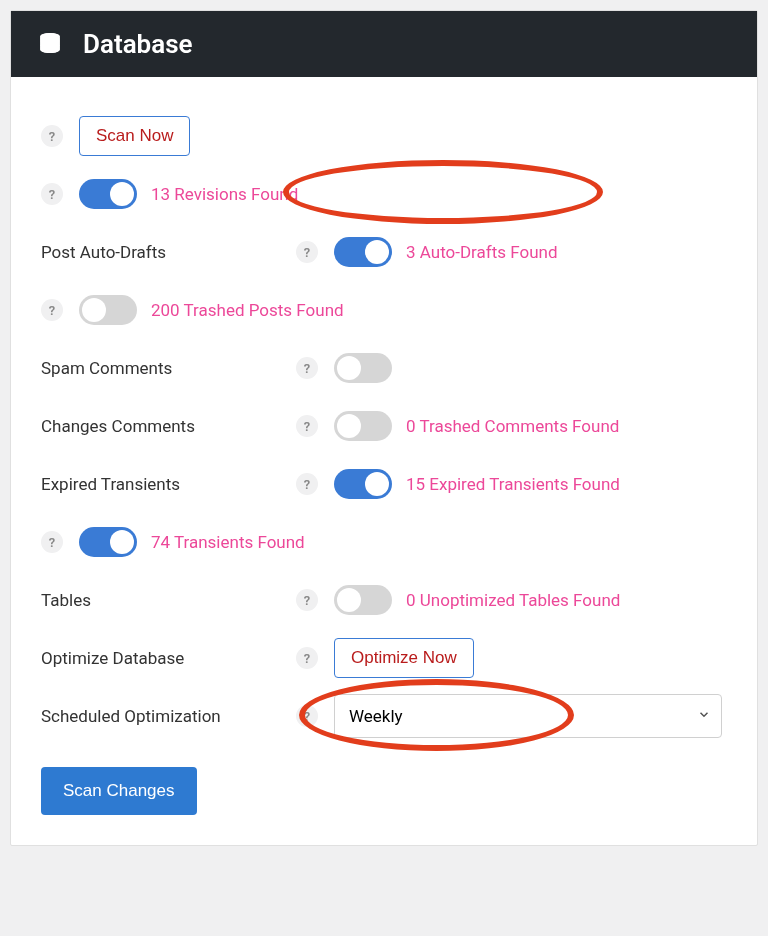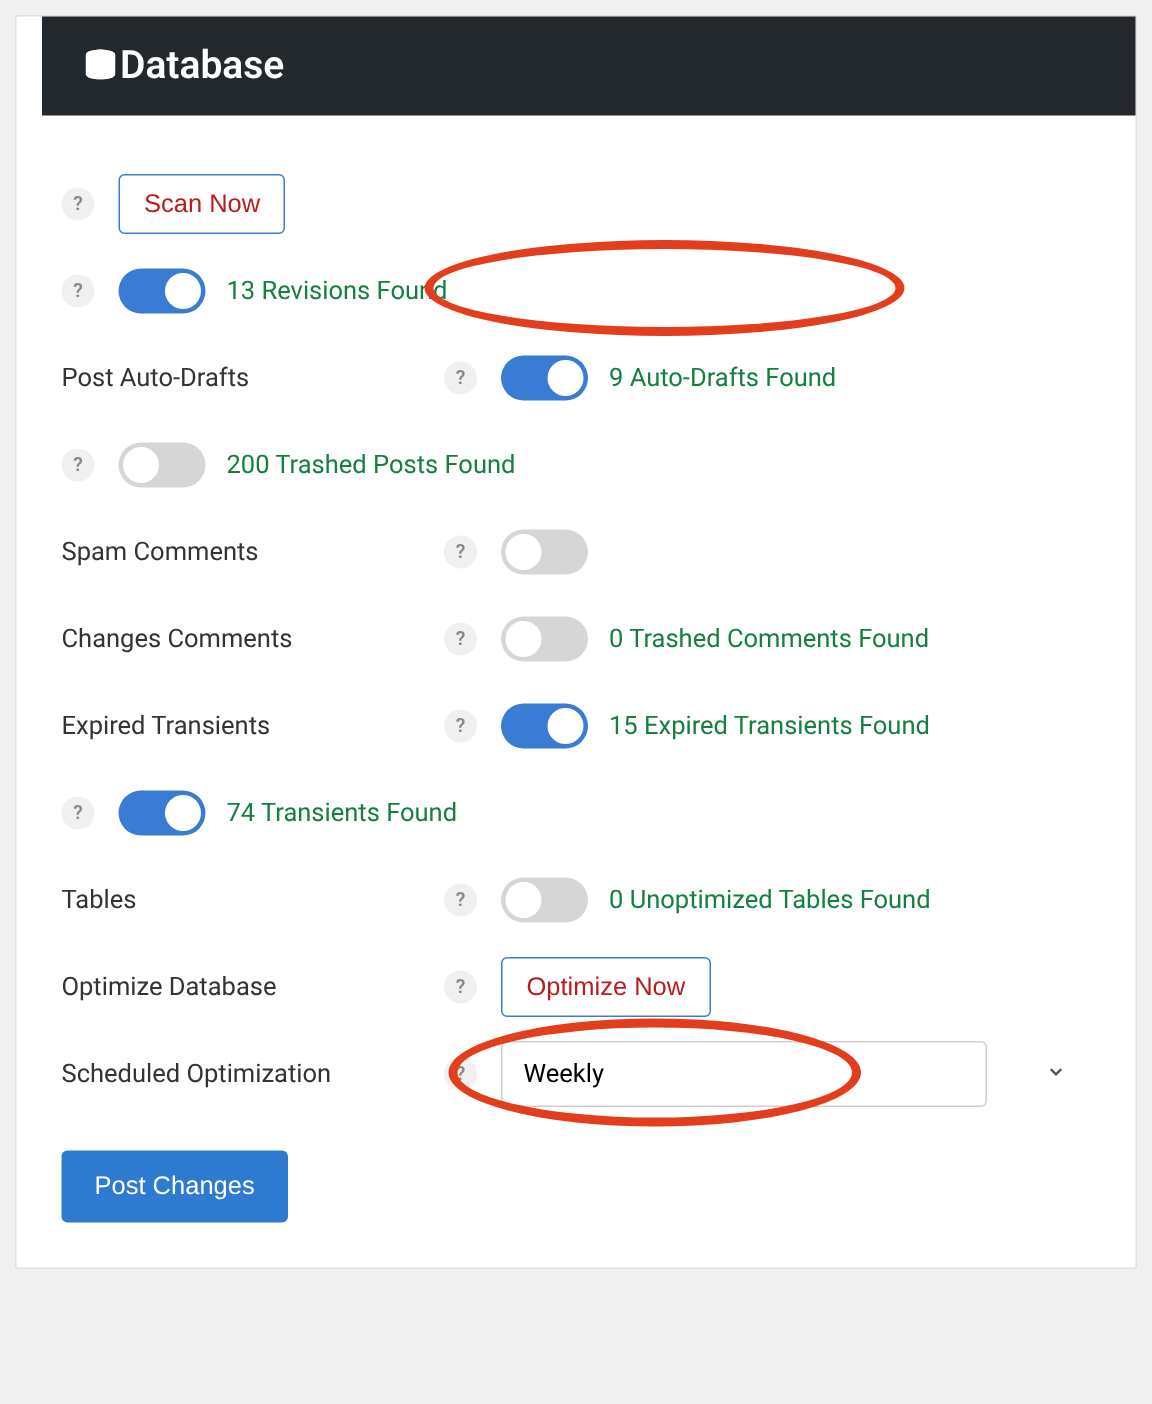--- a/index.html
+++ b/index.html
@@ -14,24 +14,23 @@
     background: #fff;
     border: 1px solid #e0e0e0;
     border-radius: 2px;
   }
   .panel-header {
     background: #23282d;
     color: #fff;
     padding: 18px 26px;
     display: flex;
     align-items: center;
-    gap: 0;
+    gap: 20px;
     font-size: 26px;
     font-weight: 600;
-    margin-left: 17px;
   }
   .panel-header svg { display: block; }
   .panel-body {
     padding: 30px 30px 30px 30px;
   }
   .row {
     display: flex;
     align-items: center;
     min-height: 58px;
     padding: 2px 0;
@@ -98,28 +97,28 @@
     width: 24px;
     height: 24px;
     background: #fff;
     border-radius: 50%;
   }
   .toggle.on  .knob { right: 3px; }
   .toggle.off .knob { left: 3px; }
   .toggle-text {
     margin-left: 14px;
     font-size: 17px;
-    color: #15803d;
+    color: #ec4899;
   }
   .select-wrap {
     position: relative;
     flex-grow: 1;
   }
   .select {
-    width: 324px;
+    width: 388px;
     padding: 11px 14px;
     font-size: 17px;
     border: 1px solid #d0d0d0;
     border-radius: 4px;
     background: #fff;
     cursor: pointer;
   }
   .select-chevron {
     position: absolute;
     right: 16px;
@@ -180,21 +179,21 @@
     </div>
 
     
     <div class="row">
       <div class="row-label">Post Auto-Drafts</div>
       <div class="row-control">
         <span class="help">?</span>
         <div class="toggle on">
             <div class="knob"></div>
           </div>
-        <span class="toggle-text">9 Auto-Drafts Found</span>
+        <span class="toggle-text">3 Auto-Drafts Found</span>
       </div>
     </div>
 
     
     <div class="row">
       <div class="row-control">
         <span class="help">?</span>
         <div class="toggle off">
             <div class="knob"></div>
           </div>
@@ -280,16 +279,16 @@
             <svg width="14" height="14" viewBox="0 0 24 24" fill="none" stroke="#555" stroke-width="2.5">
                 <polyline points="6 9 12 15 18 9"></polyline>
               </svg>
           </span>
         </div>
       </div>
       <div class="annotation" style="left:258px; top:-8px; width:275px; height:72px;"></div>
     </div>
 
     
-    <button class="btn-primary">Post Changes</button>
+    <button class="btn-primary">Scan Changes</button>
 
   </div>
 </div>
 
 </body></html>

